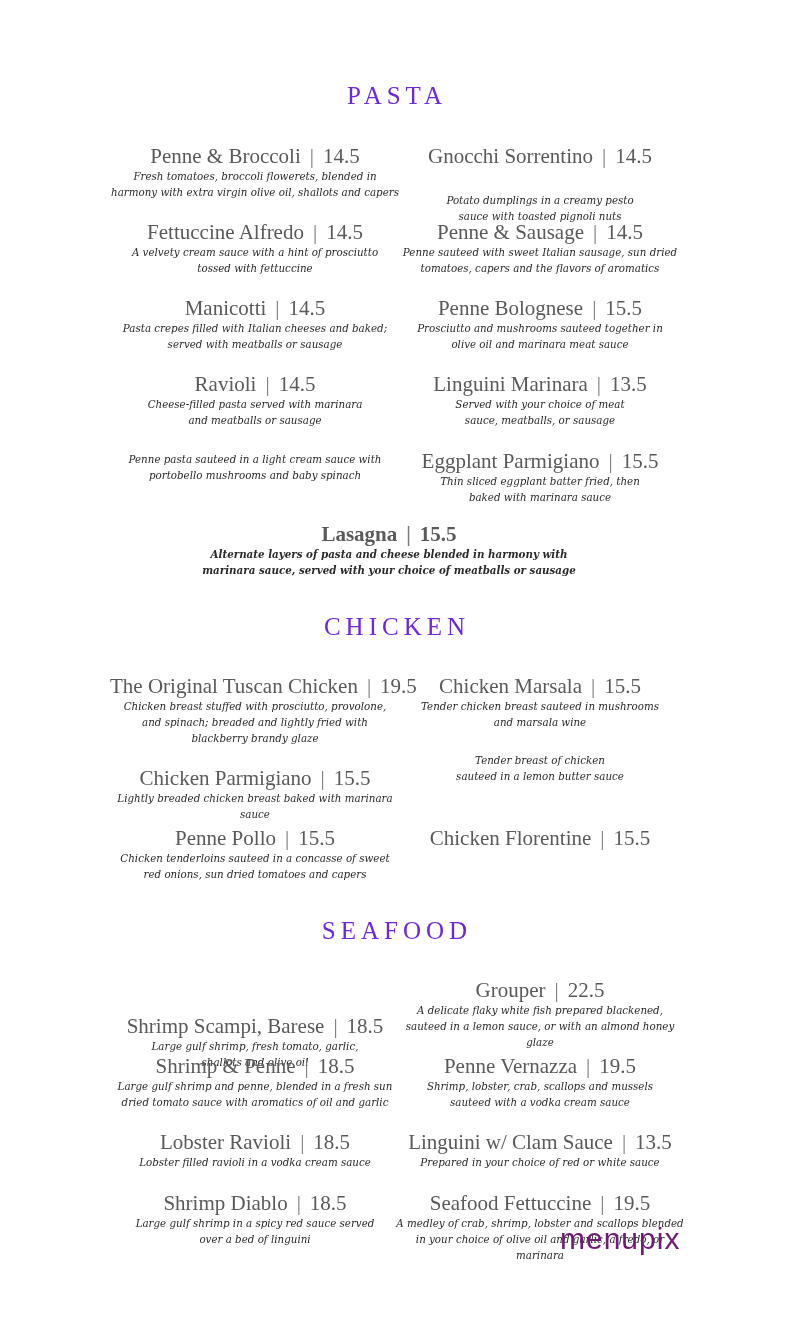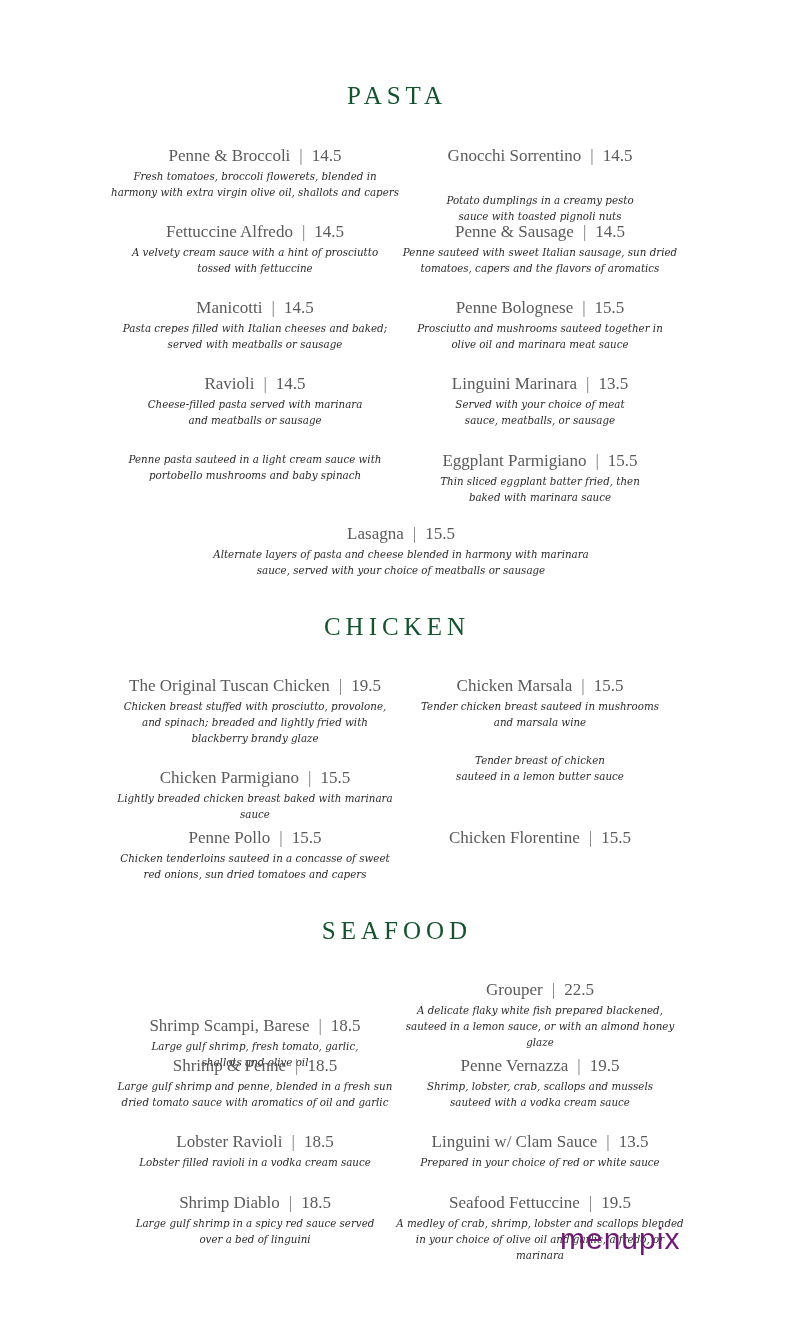--- a/index.html
+++ b/index.html
@@ -16,50 +16,50 @@
       color: #555555;
     }
     .section-title {
       position: absolute;
       left: 0;
       width: 794px;
       text-align: center;
       font-family: "Liberation Serif", serif;
       font-size: 25px;
       letter-spacing: 5px;
-      color: #14532d;
+      color: #6d28d9;
       font-weight: normal;
     }
     .item {
       position: absolute;
       text-align: center;
     }
     .item .name {
       font-family: "Liberation Serif", serif;
-      font-size: 17px;
+      font-size: 21px;
       color: #5a5a5a;
       line-height: 22px;
       white-space: nowrap;
     }
     .item .sep {
       display: inline-block;
       margin: 0 9px;
       color: #7a7a7a;
     }
     .item .desc {
       font-family: "DejaVu Serif", serif;
       font-style: italic;
       font-size: 10.3px;
       line-height: 16px;
       color: #2a2a2a;
       margin-top: 1px;
     }
     .col-left { left: 110px; width: 290px; }
     .col-right { left: 395px; width: 290px; }
-    .col-full { left: 184px; width: 434px; }
+    .col-full { left: 172px; width: 434px; font-weight: bold; }
     .watermark {
       position: absolute;
       left: 560px;
       top: 1222px;
       font-family: "Liberation Sans", sans-serif;
       font-size: 30px;
       color: #701a75;
       letter-spacing: 1px;
       pointer-events: none;
     }

